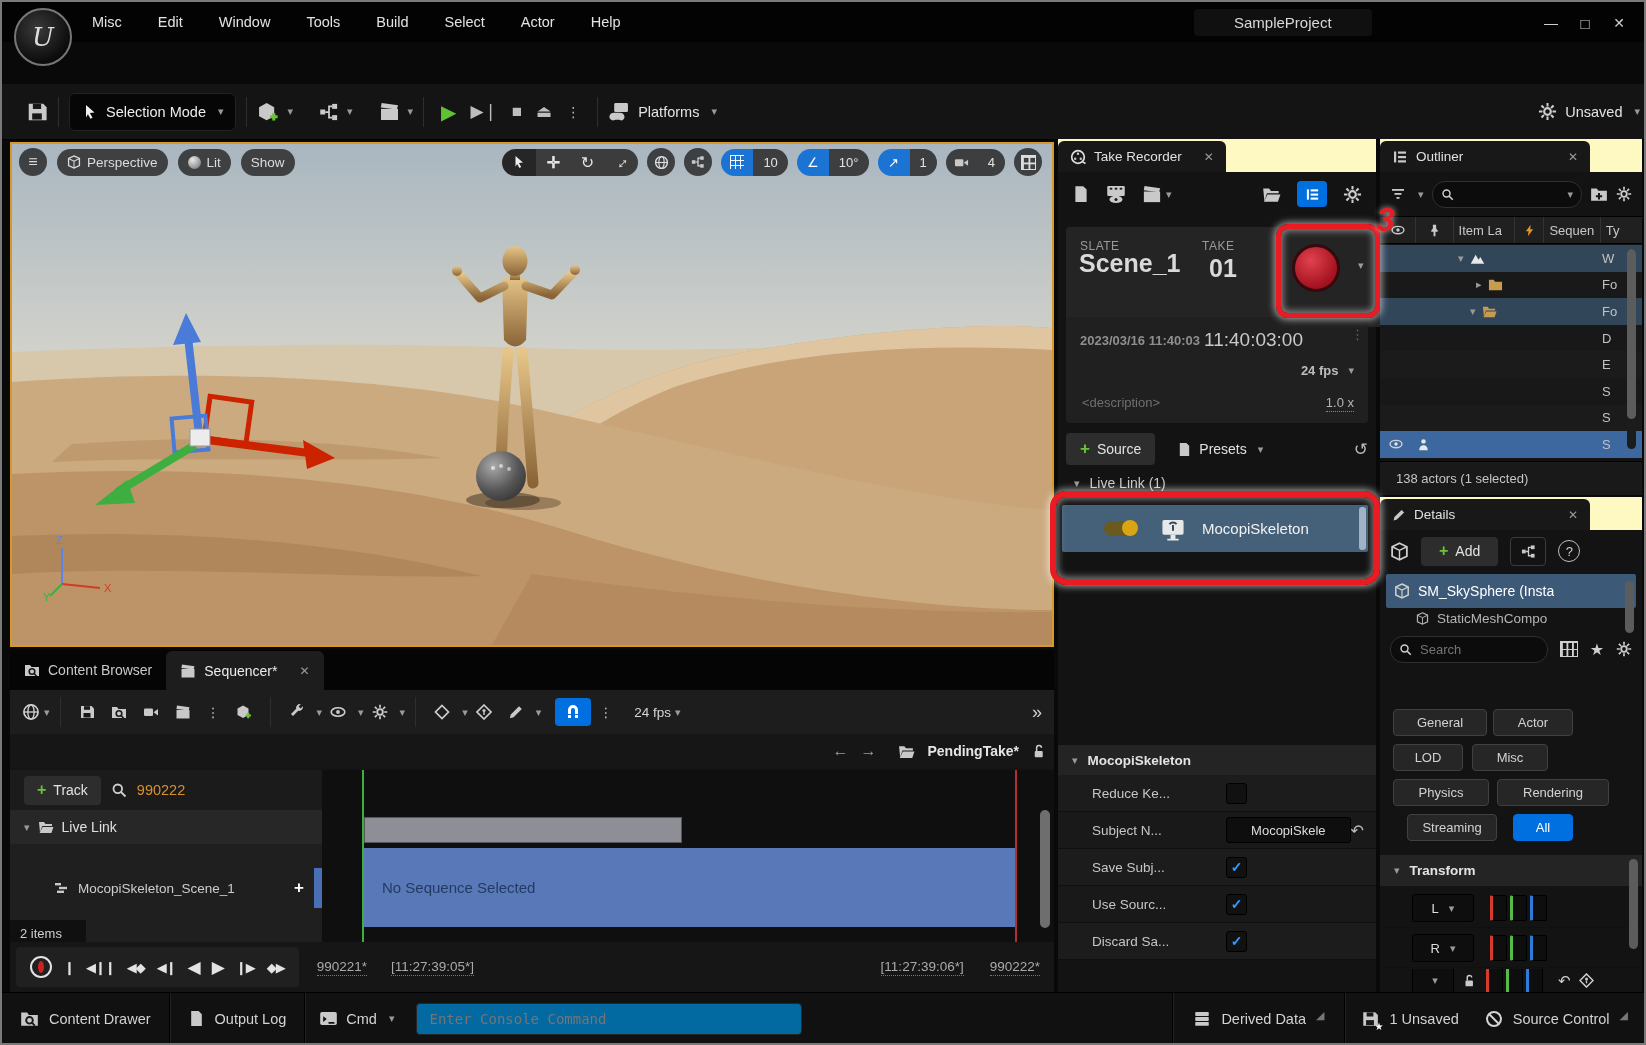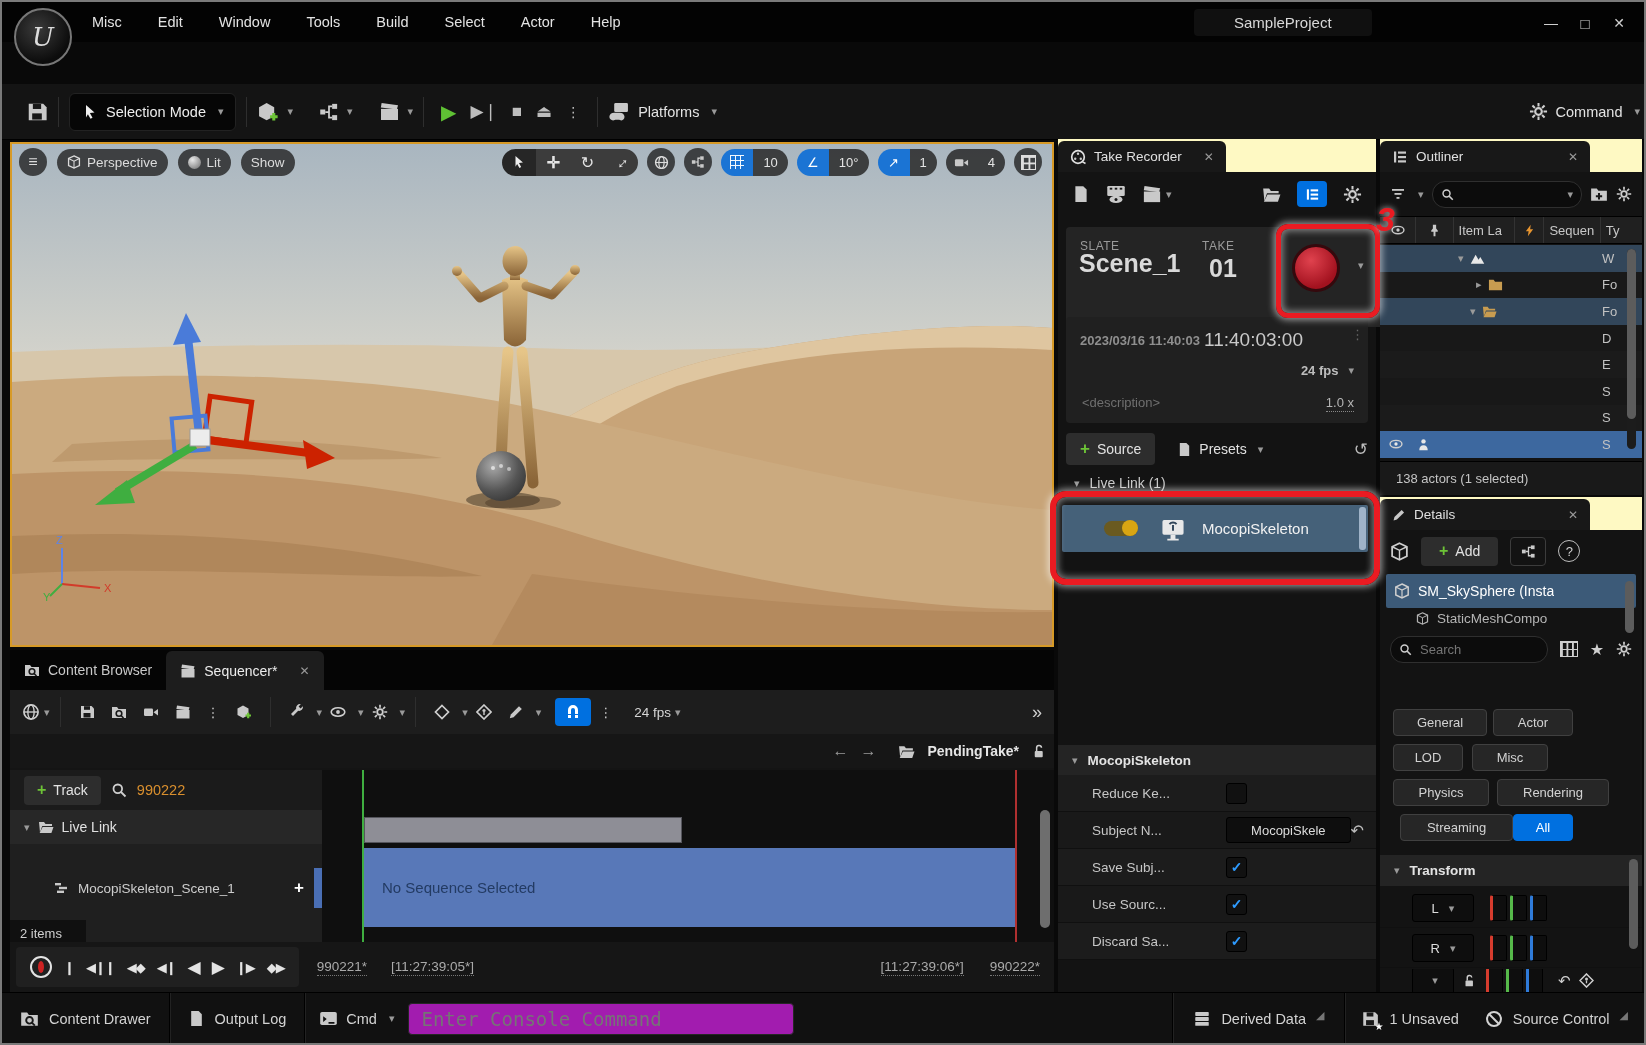--- a/index.html
+++ b/index.html
@@ -301,21 +301,21 @@
       <svg class="ic" style="width:22px;height:22px">
           <use href="#s-gamepad"></use>
         </svg>
       <span style="font-size:14.5px;color:#e3e3e3">Platforms</span>
       <span class="chev">▾</span>
     </div>
     <div class="flex" style="margin-left:auto;margin-right:28px;gap:8px">
       <svg class="ic" style="width:19px;height:19px">
           <use href="#s-gear"></use>
         </svg>
-      <span style="font-size:14.5px;color:#e3e3e3">Command</span>
+      <span style="font-size:14.5px;color:#e3e3e3">Unsaved</span>
       <span class="chev">▾</span>
     </div>
   </div>
 
   <div class="abs viewport">
 
     <svg class="abs" style="left:0;top:0" width="1040" height="501" viewBox="0 0 1040 501" preserveAspectRatio="none">
       <defs>
         <linearGradient id="sky" x1="0" y1="0" x2="0" y2="1">
             <stop offset="0" stop-color="#a9b6c0"></stop>
@@ -742,21 +742,21 @@
         </div>
       <div class="catbtn" style="left:92px;top:35px;width:76px">
           <span>Misc</span>
         </div>
       <div class="catbtn" style="left:13px;top:70px;width:96px">
           <span>Physics</span>
         </div>
       <div class="catbtn" style="left:117px;top:70px;width:112px">
           <span>Rendering</span>
         </div>
-      <div class="catbtn" style="left:20px;top:105px;width:113px">
+      <div class="catbtn" style="left:27px;top:105px;width:90px">
           <span>Streaming</span>
         </div>
       <div class="catbtn" style="left:133px;top:105px;width:60px;background:#0070e0;border-color:#0070e0;color:#fff">
           <span>All</span>
         </div>
     </div>
 
     <div class="abs flex" style="left:0;top:358px;width:262px;height:31px;background:#242424;gap:10px;padding-left:10px;box-sizing:border-box">
       <span class="chev">▾</span>
       <span style="font-weight:700;font-size:13.5px;color:#e3e3e3">Transform</span>
@@ -969,21 +969,21 @@
       <span>Output Log</span>
     </div>
     <div class="ssep"></div>
     <div class="flex" style="gap:8px;padding:0 14px">
       <svg class="ic" style="width:19px;height:19px">
           <use href="#s-console"></use>
         </svg>
       <span>Cmd</span>
       <span class="chev">▾</span>
     </div>
-    <input class="mono" style="width: 360px; height: 30px; background: #a21caf; border: 1px solid rgb(38, 38, 38); border-radius: 4px; color: rgb(197, 197, 197); padding: 0px 12px; font-size: 19px; outline: none;" placeholder="Enter Console Command">
+    <input class="mono" style="width: 360px; height: 30px; background: #0369a1; border: 1px solid rgb(38, 38, 38); border-radius: 4px; color: rgb(197, 197, 197); padding: 0px 12px; font-size: 14px; outline: none; margin-left: 8px;" placeholder="Enter Console Command">
     <span style="flex:1"></span>
     <div class="ssep"></div>
     <div class="flex" style="gap:10px;padding:0 20px">
       <svg class="ic" style="width:18px;height:18px">
           <use href="#s-server"></use>
         </svg>
       <span>Derived Data</span>
       <span style="color:#777;font-size:11px;align-self:flex-end;margin-bottom:6px">◢</span>
     </div>
     <div class="ssep"></div>

